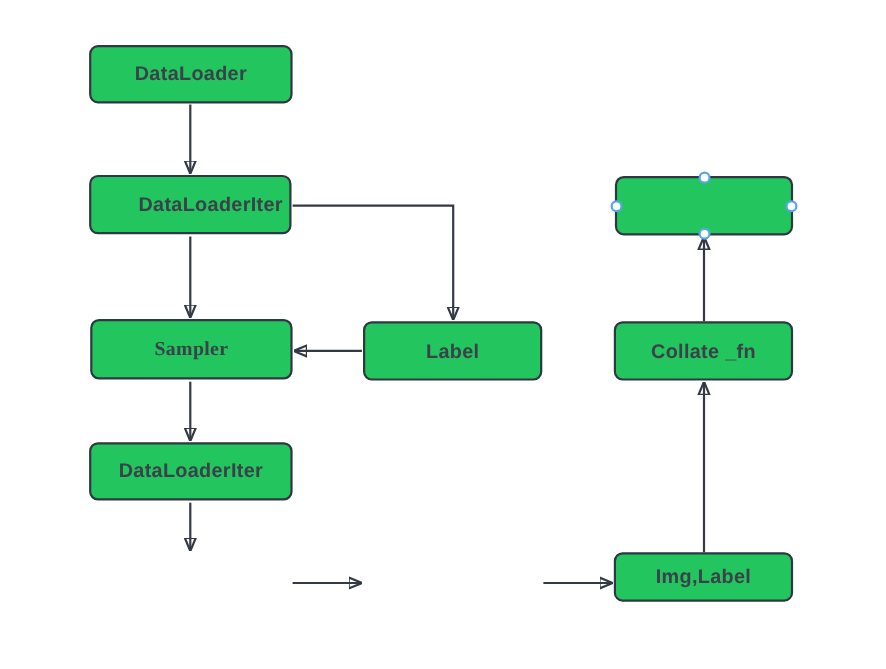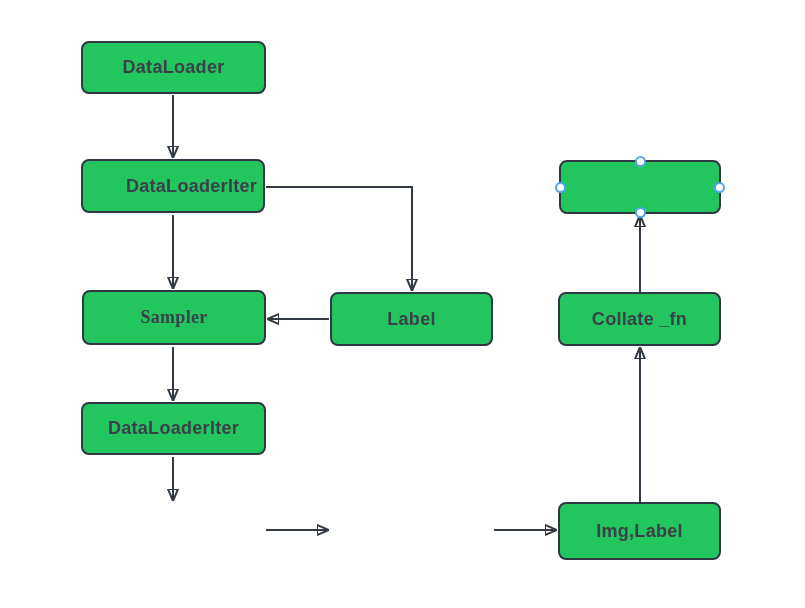--- a/index.html
+++ b/index.html
@@ -90,21 +90,21 @@
   <div class="node" style="left:330px; top:292px; width:163px; height:54px;">
     <span class="label">Label</span>
   </div>
 
   <div class="node" style="left:81px;  top:402px; width:185px; height:53px;">
     <span class="label">DataLoaderIter</span>
   </div>
 
 
 
-  <div class="node" style="left:558px; top:502px; width:163px; height:58px;">
+  <div class="node" style="left:558px; top:502px; width:163px; height:45px;">
     <span class="label">Img,Label</span>
   </div>
 
   <div class="node" style="left:558px; top:292px; width:163px; height:54px;">
     <span class="label">Collate _fn</span>
   </div>
 
   <div class="node" style="left:559px; top:160px; width:162px; height:54px;">
     <span class="handle top"></span>
     <span class="handle bottom"></span>

